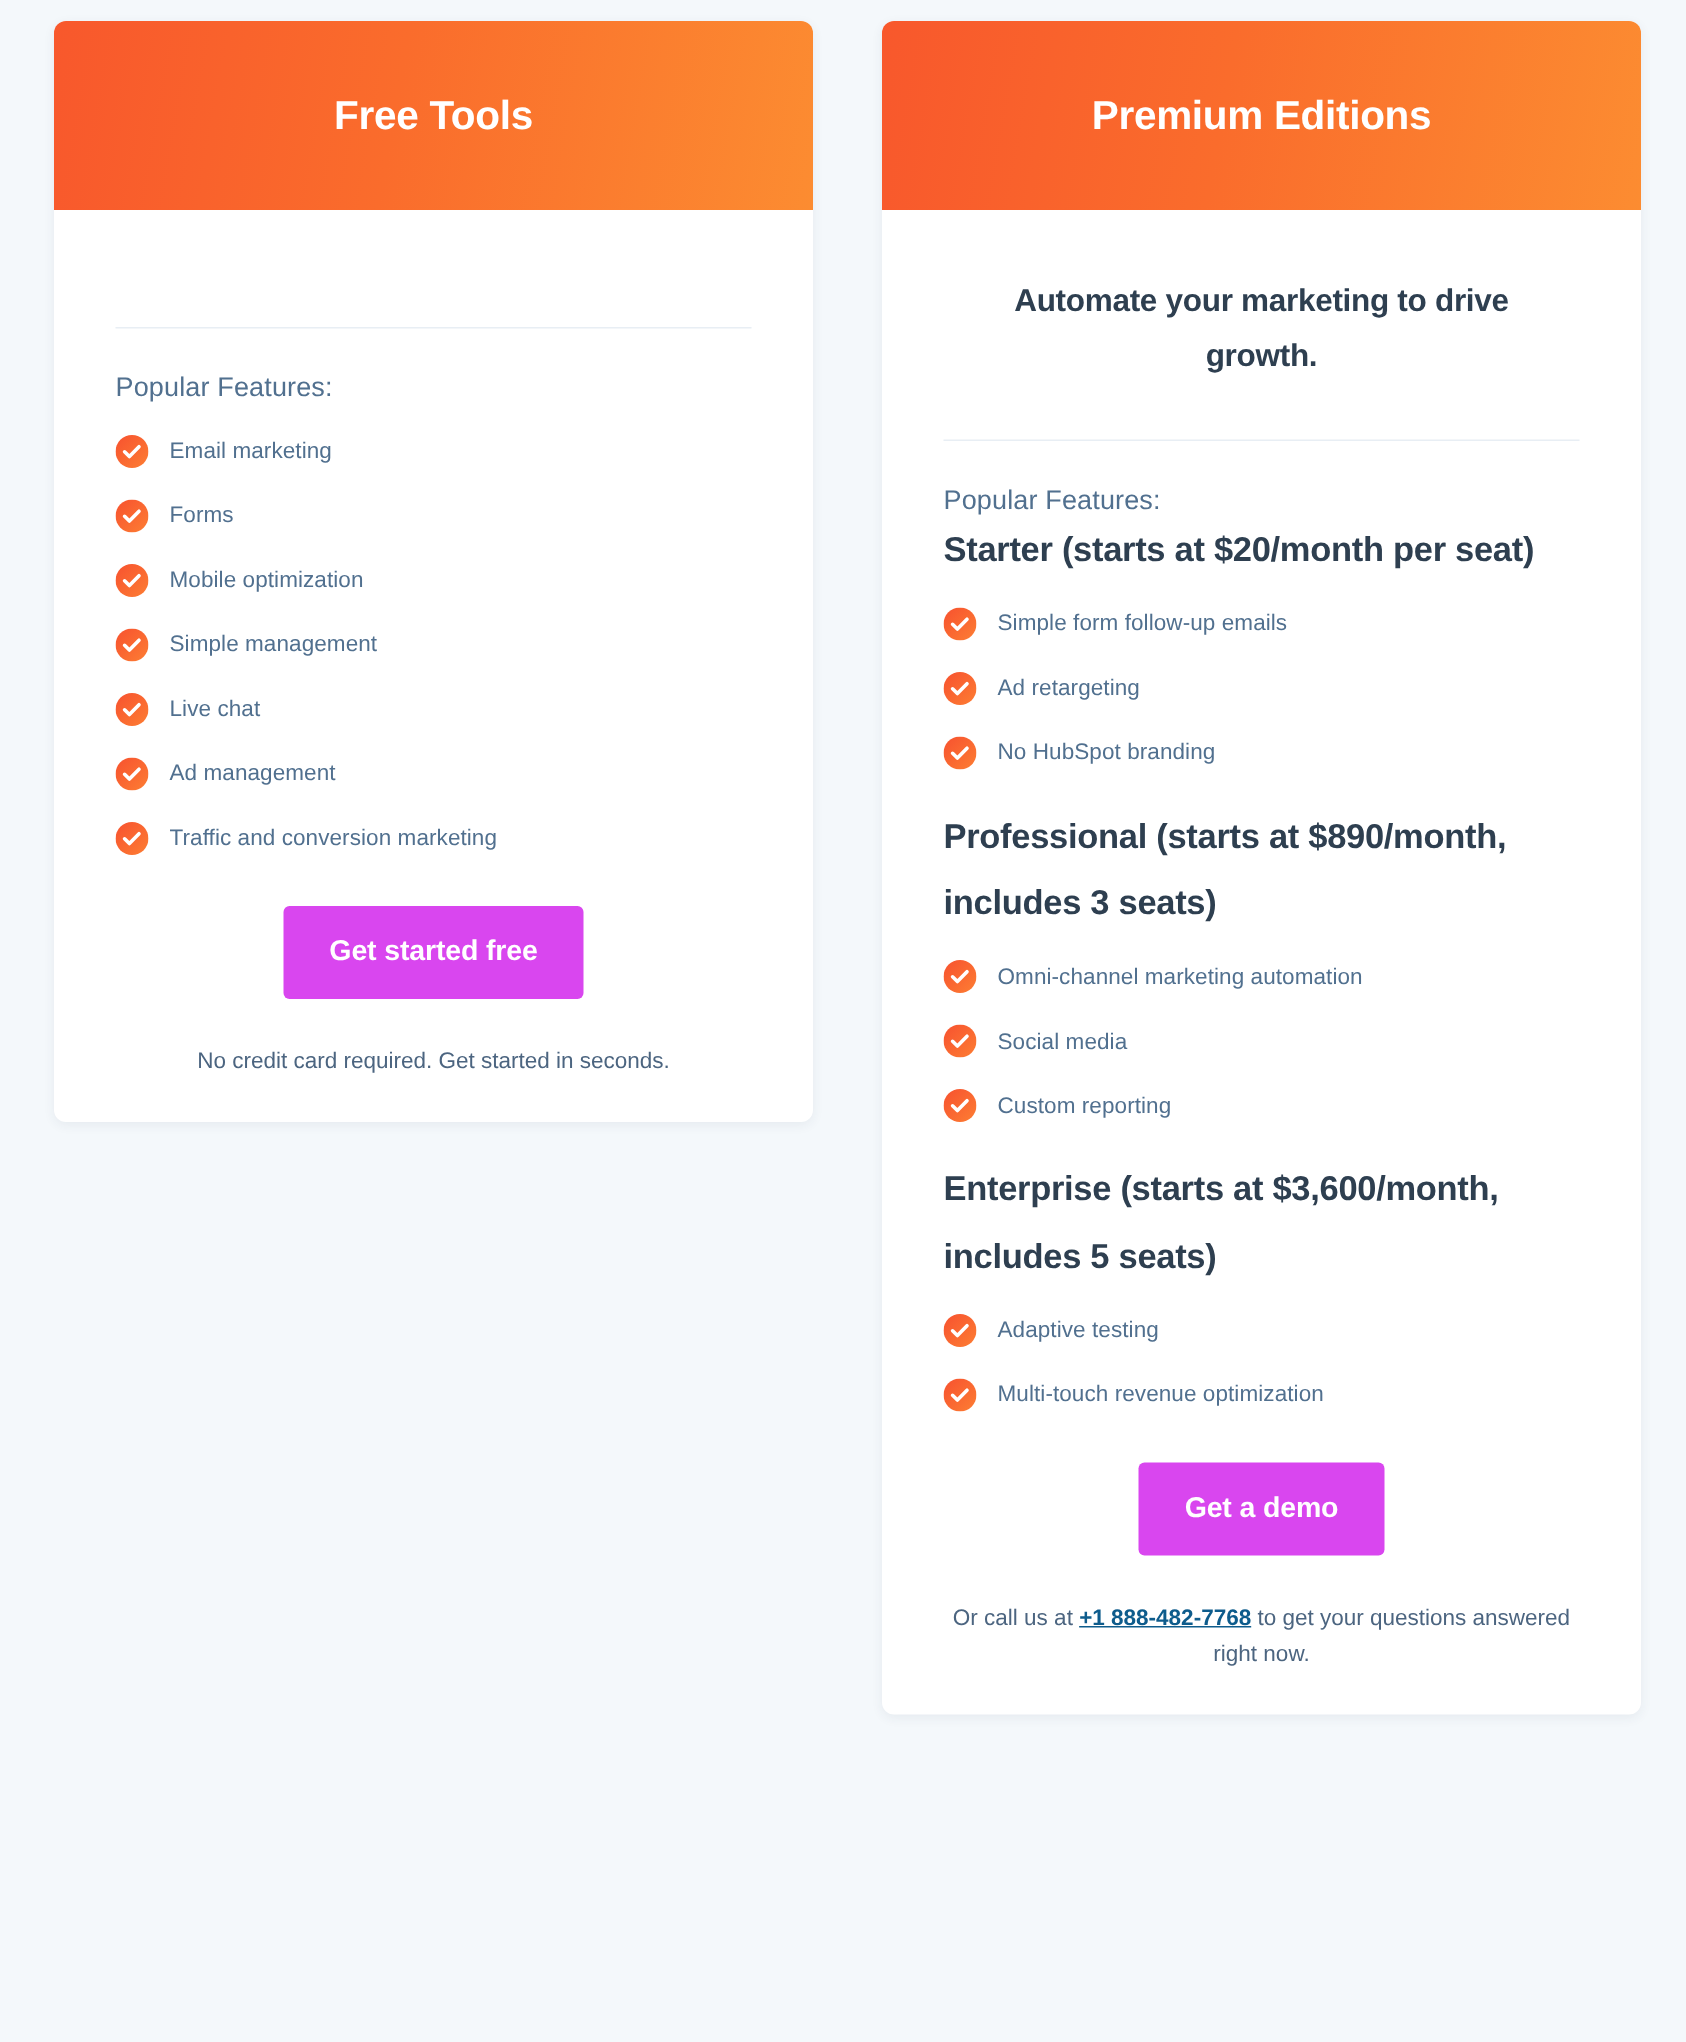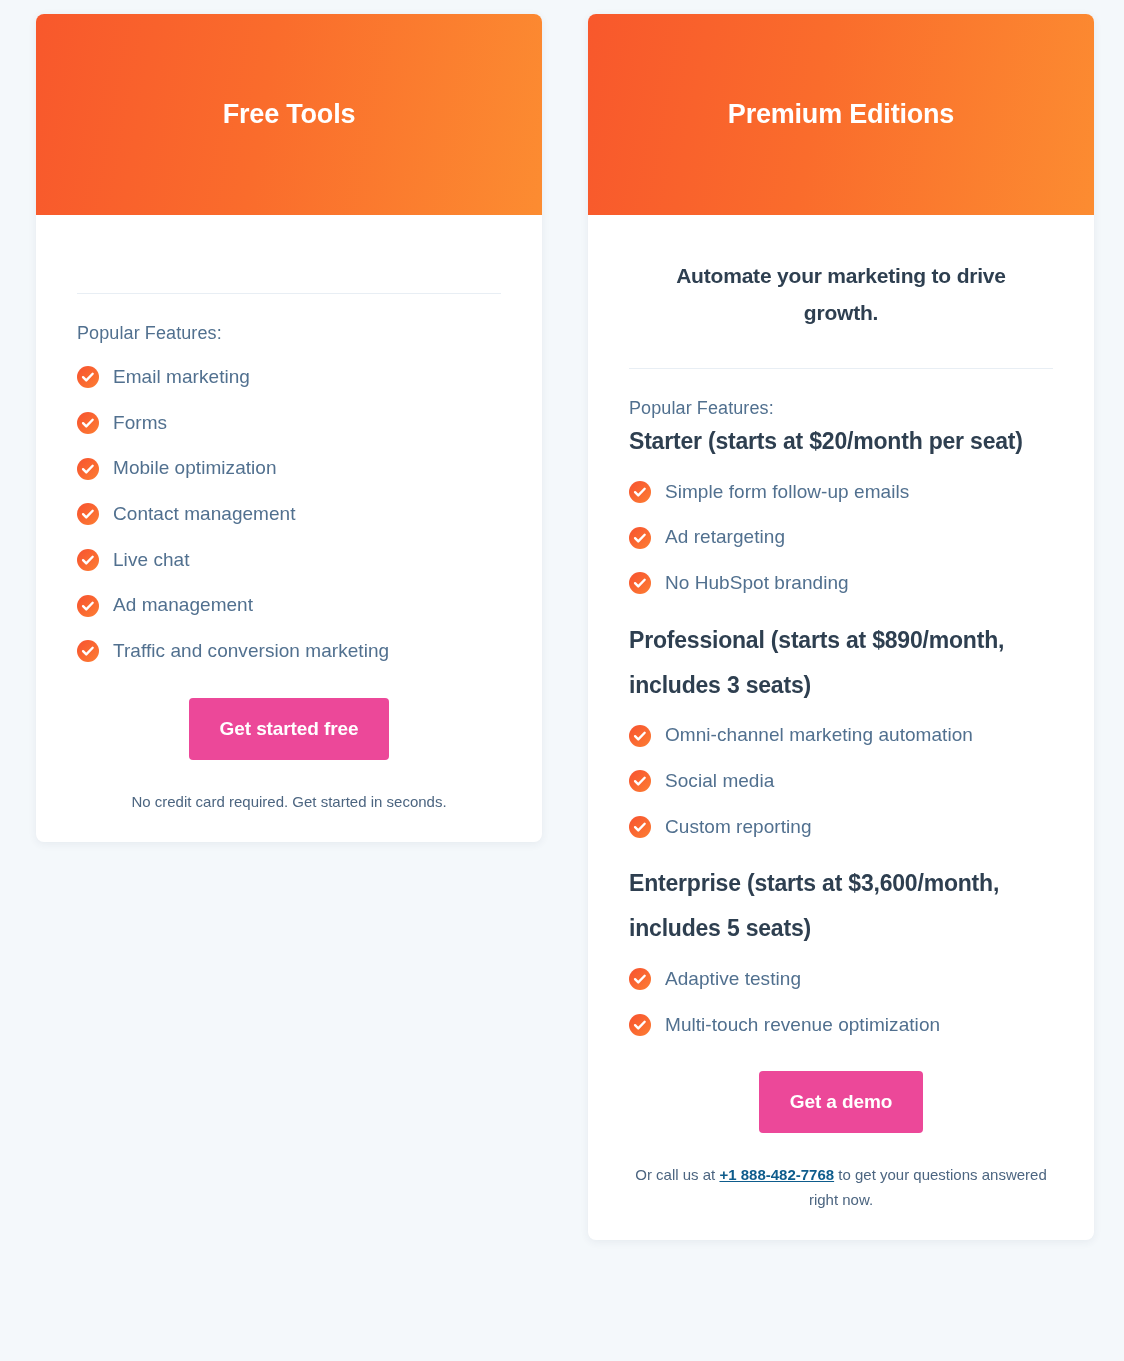--- a/index.html
+++ b/index.html
@@ -29,21 +29,21 @@
   .card {
     background: #ffffff;
     border-radius: 8px;
     box-shadow: 0 2px 8px rgba(45, 62, 80, 0.07);
     overflow: hidden;
     flex: 0 0 506px;
     width: 506px;
   }
 
   .card-header {
-    height: 201px;
+    height: 126px;
     background: linear-gradient(100deg, #f8582c 0%, #fa6c2c 45%, #fc8c31 100%);
     display: flex;
     align-items: center;
     justify-content: center;
   }
 
   .card-title {
     color: #ffffff;
     font-size: 27px;
     font-weight: bold;
@@ -93,21 +93,21 @@
   .check-icon {
     flex: 0 0 22px;
     width: 22px;
     height: 22px;
     margin-right: 14px;
     display: block;
   }
 
   .feature-text {
     color: #51708f;
-    font-size: 19px;
+    font-size: 15px;
     line-height: 1.3;
     letter-spacing: 0.05px;
   }
 
   .tier-heading {
     color: #2e3f50;
     font-size: 23px;
     font-weight: bold;
     line-height: 1.95;
     letter-spacing: -0.2px;
@@ -116,21 +116,21 @@
 
   .tier-heading.spaced { margin-top: 22px; }
 
   .cta-wrap {
     display: flex;
     justify-content: center;
     margin-top: 34px;
   }
 
   .cta-button {
-    background: #ec4899;
+    background: #d946ef;
     color: #ffffff;
     border: none;
     border-radius: 4px;
     font-family: "Liberation Sans", sans-serif;
     font-size: 19px;
     font-weight: bold;
     letter-spacing: -0.1px;
     padding: 20px 31px;
     cursor: pointer;
     line-height: 1.15;
@@ -199,21 +199,21 @@
               <circle cx="12" cy="12" r="12" fill="url(#checkGrad)"></circle>
               <path d="M6.6 12.2l3.5 3.5 7-7.2" fill="none" stroke="#fff" stroke-width="2.6" stroke-linecap="round" stroke-linejoin="round"></path>
             </svg>
           <span class="feature-text">Mobile optimization</span>
         </li>
         <li class="feature-item">
           <svg class="check-icon" viewBox="0 0 24 24">
               <circle cx="12" cy="12" r="12" fill="url(#checkGrad)"></circle>
               <path d="M6.6 12.2l3.5 3.5 7-7.2" fill="none" stroke="#fff" stroke-width="2.6" stroke-linecap="round" stroke-linejoin="round"></path>
             </svg>
-          <span class="feature-text">Contact management</span>
+          <span class="feature-text">Simple management</span>
         </li>
         <li class="feature-item">
           <svg class="check-icon" viewBox="0 0 24 24">
               <circle cx="12" cy="12" r="12" fill="url(#checkGrad)"></circle>
               <path d="M6.6 12.2l3.5 3.5 7-7.2" fill="none" stroke="#fff" stroke-width="2.6" stroke-linecap="round" stroke-linejoin="round"></path>
             </svg>
           <span class="feature-text">Live chat</span>
         </li>
         <li class="feature-item">
           <svg class="check-icon" viewBox="0 0 24 24">

